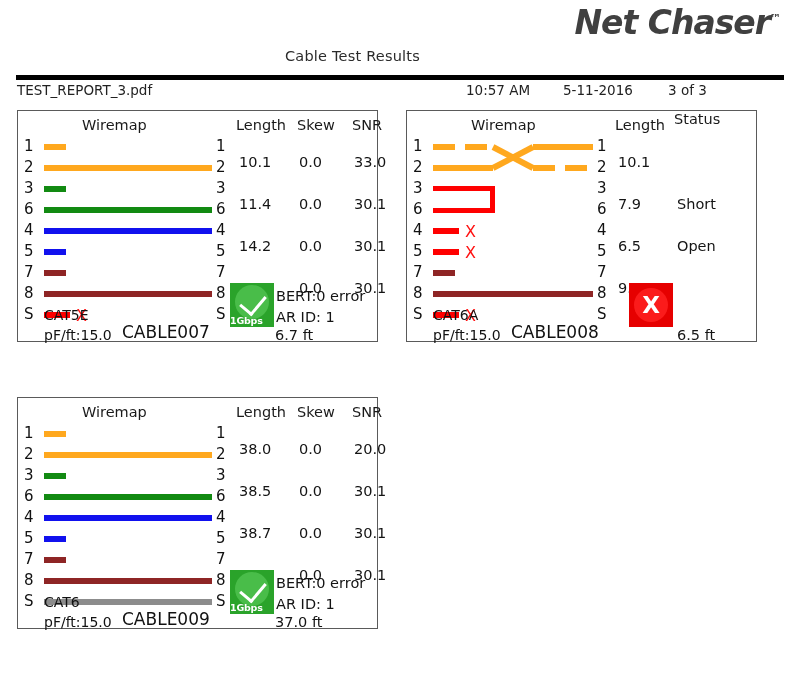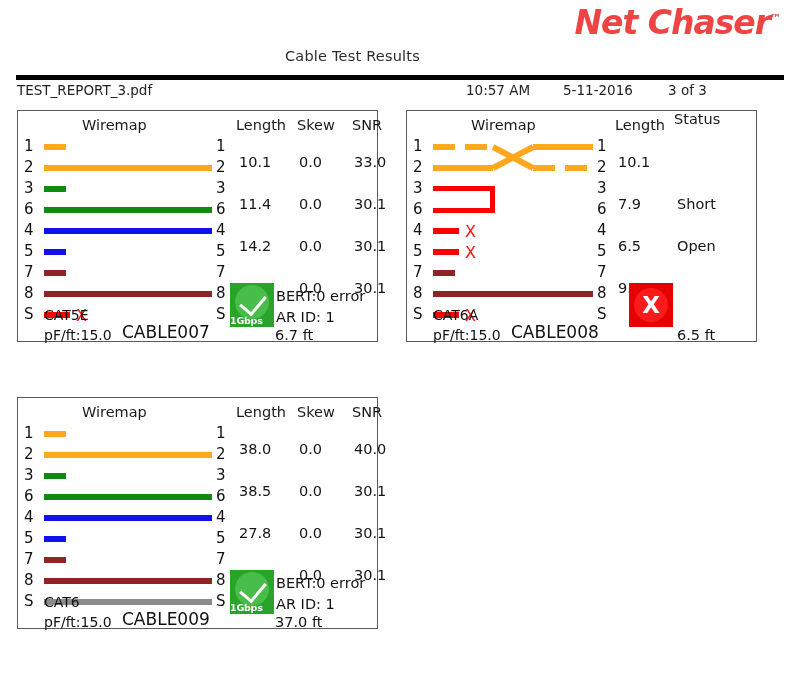--- a/index.html
+++ b/index.html
@@ -13,21 +13,21 @@
   
   .page-header{position:absolute;left:0;top:0;width:800px;height:72px;}
   .report-title{
     position:absolute;left:285px;top:48px;font-size:14.5px;color:#2b2b2b;
     letter-spacing:.2px;
   }
   .brand{position:absolute;right:20px;top:6px;text-align:right;}
   .brand-name{
     font-family:"DejaVu Sans","Liberation Sans",sans-serif;
     font-size:33px;font-weight:bold;font-style:italic;letter-spacing:-1px;
-    color:#ef4444;line-height:1;white-space:nowrap;
+    color:#404040;line-height:1;white-space:nowrap;
   }
   .brand-tm{font-size:11px;vertical-align:super;font-style:normal;font-weight:bold;}
   .brand-sub{
     font-size:13.5px;font-weight:bold;font-style:italic;color:#2a2a2a;
     letter-spacing:.2px;margin-top:3px;white-space:nowrap;
   }
 
   .header-rule{
     position:absolute;left:16px;top:75px;width:768px;height:5px;background:#000;
   }
@@ -331,25 +331,25 @@
           <span class="pin" style="left:198px">8</span>
         </div>
         <div class="wrow" style="top:168px;left:0;width:100%">
           <span class="pin pin-l">S</span>
           <span class="wire solid" style="left:26px;width:168px;color:#8C8C8C;background:#8C8C8C;"></span>
           <span class="pin" style="left:198px">S</span>
         </div>
       </div>
       <div class="val" style="left:221px;top:43px">38.0</div>
       <div class="val" style="left:281px;top:43px">0.0</div>
-      <div class="val" style="left:336px;top:43px">40.0</div>
+      <div class="val" style="left:336px;top:43px">20.0</div>
       <div class="val" style="left:221px;top:85px">38.5</div>
       <div class="val" style="left:281px;top:85px">0.0</div>
       <div class="val" style="left:336px;top:85px">30.1</div>
-      <div class="val" style="left:221px;top:127px">27.8</div>
+      <div class="val" style="left:221px;top:127px">38.7</div>
       <div class="val" style="left:281px;top:127px">0.0</div>
       <div class="val" style="left:336px;top:127px">30.1</div>
       <div class="val" style="left:221px;top:169px">37.0</div>
       <div class="val" style="left:281px;top:169px">0.0</div>
       <div class="val" style="left:336px;top:169px">30.1</div>
       <div class="badge badge-pass" style="left:212px;top:172px">
                <div class="badge-circle pass-circle">
                  <div class="chk"></div>
                </div>
                <div class="speedtag">1Gbps</div>

